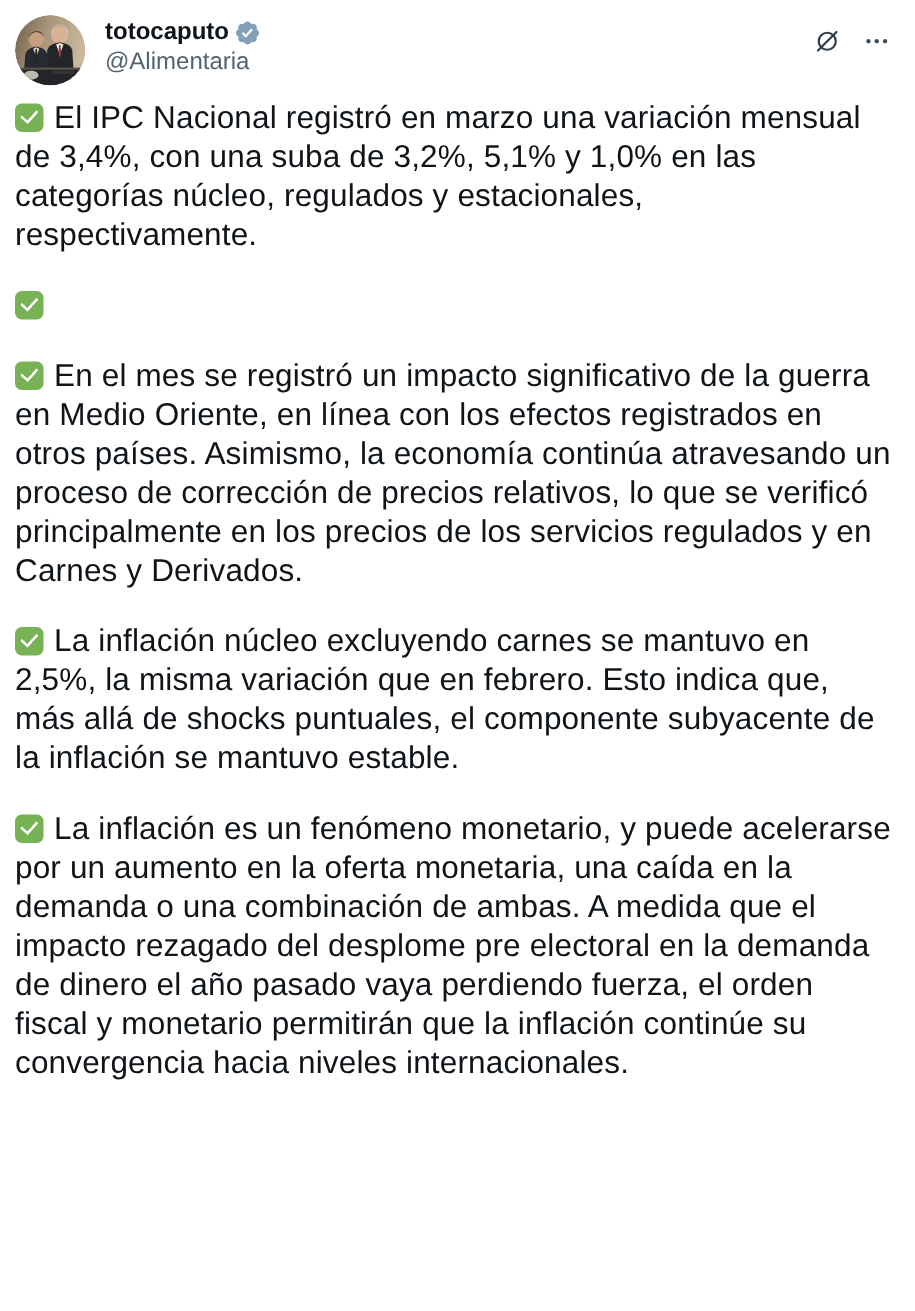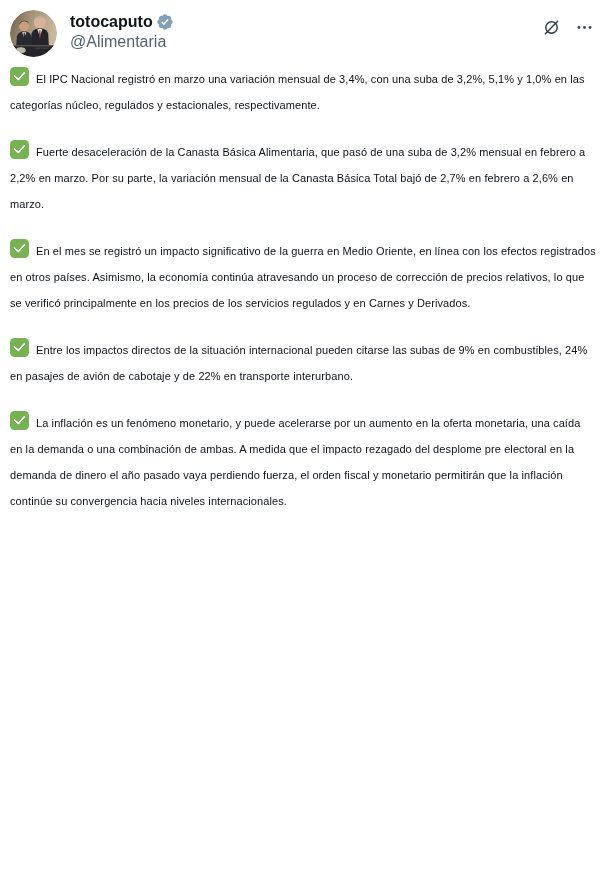--- a/index.html
+++ b/index.html
@@ -39,21 +39,21 @@
   }
   .icon-btn {
     background: none; border: none; padding: 0; margin: 0;
     cursor: pointer; color: #37434e; display: flex; align-items: center;
   }
   .icon-btn svg { display: block; }
   
   .body-text { padding-top: 1px; }
   .body-text p {
     margin: 0 0 21px 0;
-    font-size: 11px; line-height: 26px;
+    font-size: 21px; line-height: 26px;
     color: #0f1419;
     max-width: 586px;
     letter-spacing: 0.1px;
   }
   .check-emoji {
     display: inline-block; width: 19px; height: 19px;
     background: #77b255; border-radius: 4.5px;
     position: relative; margin-right: 7px;
     vertical-align: -3px;
   }
@@ -140,26 +140,26 @@
       </button>
     </div>
 
   </div>
 
   <div class="body-text">
     <p>
       <span class="check-emoji"></span><span>El IPC Nacional registró en marzo una variación mensual de 3,4%, con una suba de 3,2%, 5,1% y 1,0% en las categorías núcleo, regulados y estacionales, respectivamente.</span>
     </p>
     <p>
-      <span class="check-emoji"></span><span>Fuerte desaceleración de la Canasta Básica Alimentaria, que pasó de una suba de 3,2% mensual en febrero a 2,2% en marzo. Por su parte, la variación mensual de la Canasta Básica Total bajó de 2,7% en febrero a 2,6% en marzo.</span>
+      <span class="check-emoji"></span>
     </p>
     <p>
       <span class="check-emoji"></span><span>En el mes se registró un impacto significativo de la guerra en Medio Oriente, en línea con los efectos registrados en otros países. Asimismo, la economía continúa atravesando un proceso de corrección de precios relativos, lo que se verificó principalmente en los precios de los servicios regulados y en Carnes y Derivados.</span>
     </p>
     <p>
-      <span class="check-emoji"></span><span>Entre los impactos directos de la situación internacional pueden citarse las subas de 9% en combustibles, 24% en pasajes de avión de cabotaje y de 22% en transporte interurbano.</span>
+      <span class="check-emoji"></span><span>La inflación núcleo excluyendo carnes se mantuvo en 2,5%, la misma variación que en febrero. Esto indica que, más allá de shocks puntuales, el componente subyacente de la inflación se mantuvo estable.</span>
     </p>
     <p>
       <span class="check-emoji"></span><span>La inflación es un fenómeno monetario, y puede acelerarse por un aumento en la oferta monetaria, una caída en la demanda o una combinación de ambas. A medida que el impacto rezagado del desplome pre electoral en la demanda de dinero el año pasado vaya perdiendo fuerza, el orden fiscal y monetario permitirán que la inflación continúe su convergencia hacia niveles internacionales.</span>
     </p>
   </div>
 
 </div>
 
 </body></html>

